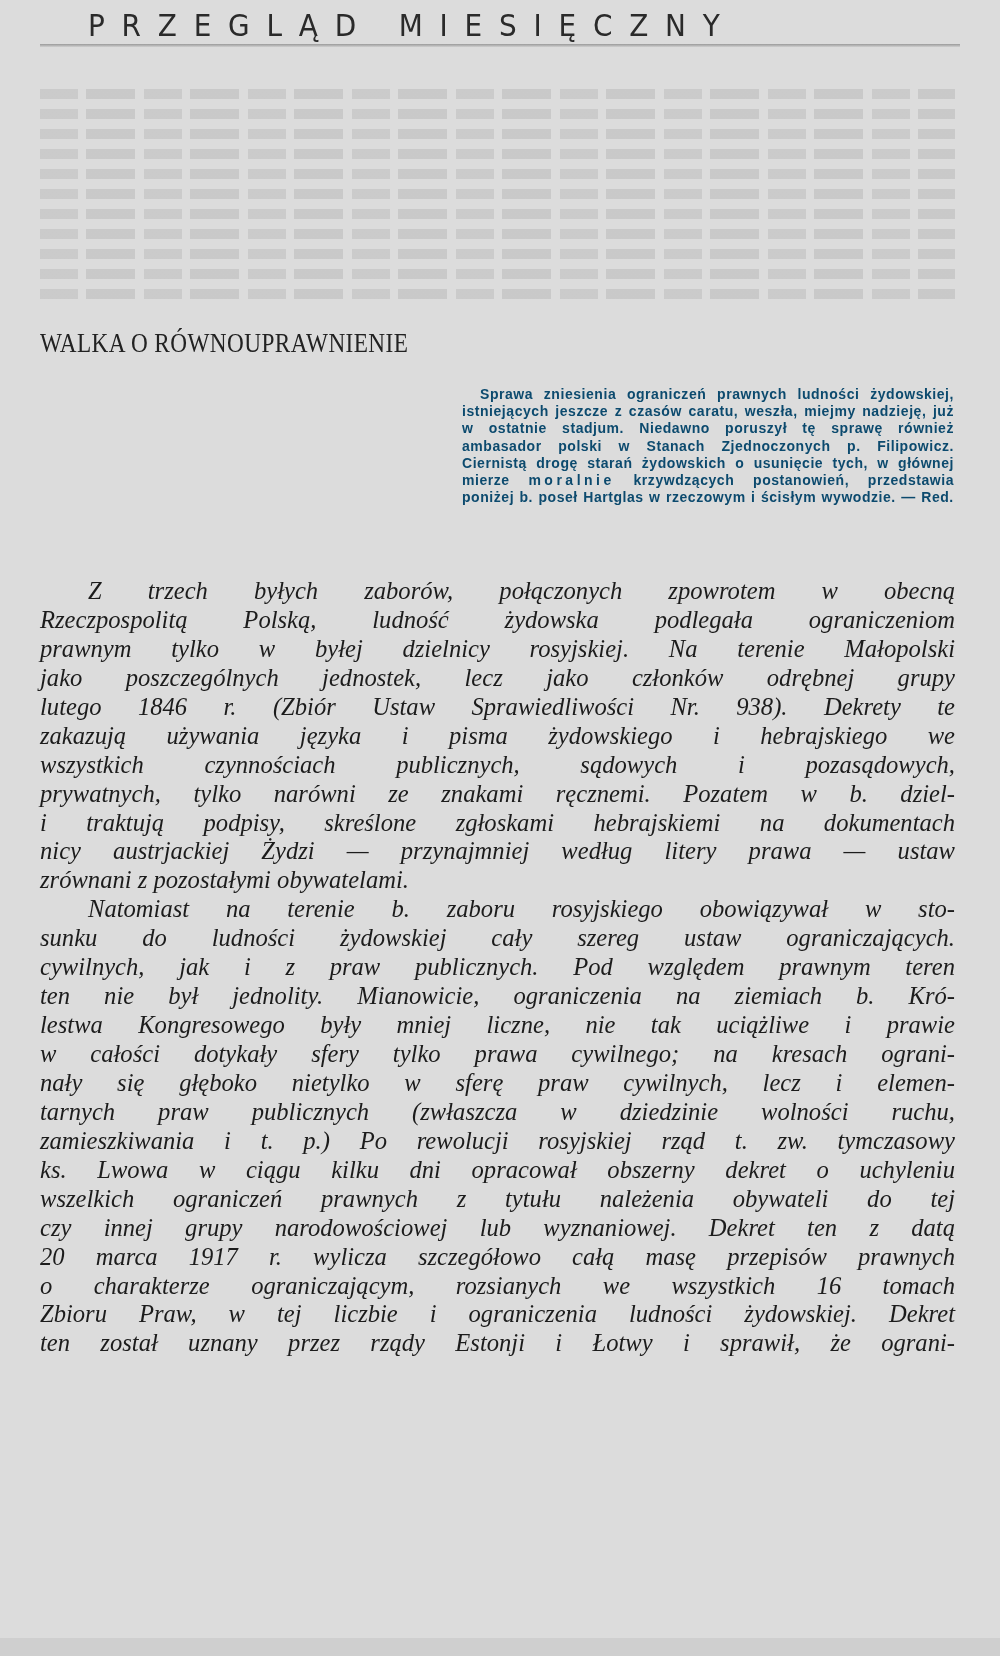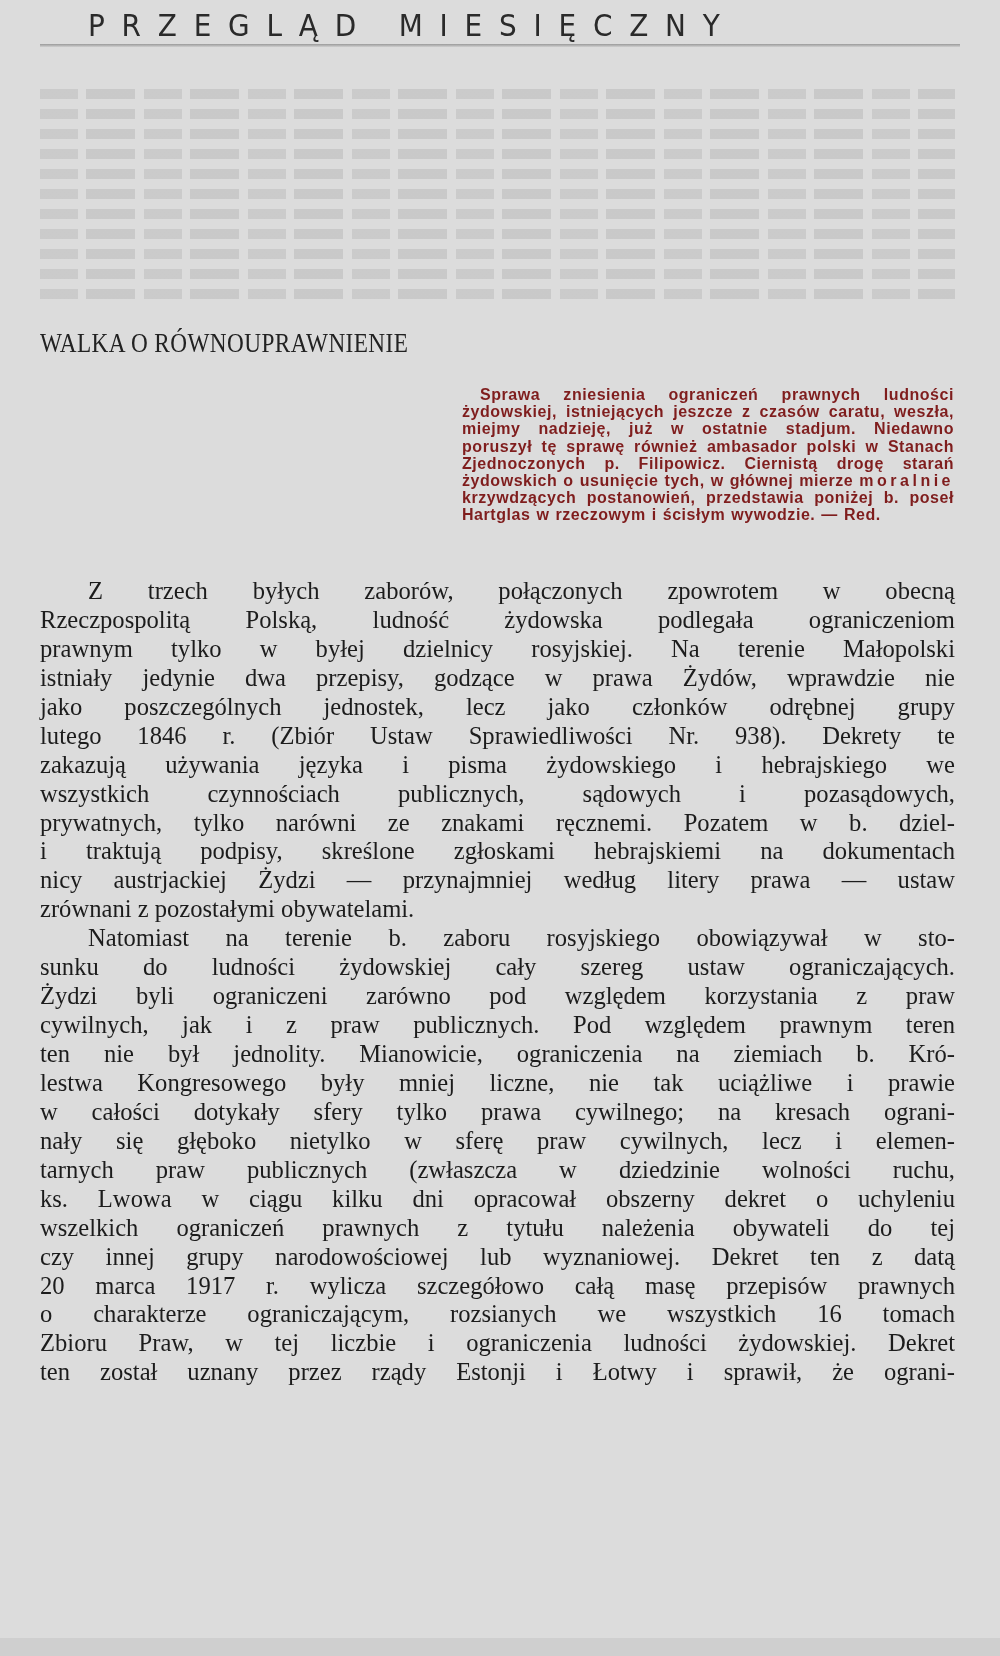--- a/index.html
+++ b/index.html
@@ -37,41 +37,41 @@
     background: repeating-linear-gradient(90deg, #c9c9c9 0 38px, transparent 38px 46px, #c7c7c7 46px 95px, transparent 95px 104px); opacity: .9; }
   .section-title {
     position: absolute; left: 40px; top: 328px;
     font-family: "Liberation Serif", serif; font-size: 27px;
     transform: scaleX(0.86); transform-origin: left top;
     letter-spacing: 0.5px; color: #222; white-space: nowrap;
   }
   .lead {
     position: absolute; left: 462px; top: 386px; width: 492px;
     font-family: "Liberation Sans", "DejaVu Sans", sans-serif;
-    font-weight: bold; font-size: 16px; line-height: 17.2px;
-    color: #7f1d1d; text-align: justify; text-align-last: left;
+    font-weight: bold; font-size: 14px; line-height: 17.2px;
+    color: #0c4a6e; text-align: justify; text-align-last: left;
     letter-spacing: 0.55px; word-spacing: 1px;
   }
   .lead .indent { display: inline-block; width: 18px; }
   .spaced { letter-spacing: 3.5px; }
   .body-text {
     position: absolute; left: 40px; top: 577px; width: 915px;
     font-size: 24.6px; line-height: 28.95px;
     font-family: "Liberation Serif", serif;
     color: #1c1c1c;
   }
   .body-text .line {
     display: block; text-align: justify; text-align-last: justify;
     white-space: nowrap; height: 28.95px;
     transform: scaleX(1); 
   }
   .body-text .line.last { text-align-last: left; }
   .body-text .line.first { padding-left: 48px; }
   .line span { white-space: pre; }
-  .line-inner { display: block; width: 100%; text-align: justify; text-align-last: justify; white-space: normal; }
+  .line-inner { display: block; width: 100%; text-align: justify; text-align-last: justify; white-space: normal; font-style: italic; }
   .line.last .line-inner { text-align-last: left; }
 </style>
 </head>
 <body>
 
 <div class="page">
   <div class="running-head">PRZEGLĄD MIESIĘCZNY</div>
   <div class="head-rule"></div>
 
   <div class="bleed">
@@ -101,23 +101,20 @@
         <span class="line first">
           <span class="line-inner">Z trzech byłych zaborów, połączonych zpowrotem w obecną</span>
         </span>
         <span class="line">
           <span class="line-inner">Rzeczpospolitą Polską, ludność żydowska podlegała ograniczeniom</span>
         </span>
         <span class="line">
           <span class="line-inner">prawnym tylko w byłej dzielnicy rosyjskiej. Na terenie Małopolski</span>
         </span>
         <span class="line">
-          <span class="line-inner">istniały jedynie dwa przepisy, godzące w prawa Żydów, wprawdzie nie</span>
-        </span>
-        <span class="line">
           <span class="line-inner">jako poszczególnych jednostek, lecz jako członków odrębnej grupy</span>
         </span>
         <span class="line">
           <span class="line-inner">lutego 1846 r. (Zbiór Ustaw Sprawiedliwości Nr. 938). Dekrety te</span>
         </span>
         <span class="line">
           <span class="line-inner">zakazują używania języka i pisma żydowskiego i hebrajskiego we</span>
         </span>
         <span class="line">
           <span class="line-inner">wszystkich czynnościach publicznych, sądowych i pozasądowych,</span>
@@ -136,39 +133,39 @@
         </span>
       </div>
     <div id="para1">
         <span class="line first">
           <span class="line-inner">Natomiast na terenie b. zaboru rosyjskiego obowiązywał w sto-</span>
         </span>
         <span class="line">
           <span class="line-inner">sunku do ludności żydowskiej cały szereg ustaw ograniczających.</span>
         </span>
         <span class="line">
-          <span class="line-inner">Żydzi byli ograniczeni zarówno pod względem korzystania z praw</span>
-        </span>
-        <span class="line">
           <span class="line-inner">cywilnych, jak i z praw publicznych. Pod względem prawnym teren</span>
         </span>
         <span class="line">
           <span class="line-inner">ten nie był jednolity. Mianowicie, ograniczenia na ziemiach b. Kró-</span>
         </span>
         <span class="line">
           <span class="line-inner">lestwa Kongresowego były mniej liczne, nie tak uciążliwe i prawie</span>
         </span>
         <span class="line">
           <span class="line-inner">w całości dotykały sfery tylko prawa cywilnego; na kresach ograni-</span>
         </span>
         <span class="line">
           <span class="line-inner">nały się głęboko nietylko w sferę praw cywilnych, lecz i elemen-</span>
         </span>
         <span class="line">
           <span class="line-inner">tarnych praw publicznych (zwłaszcza w dziedzinie wolności ruchu,</span>
+        </span>
+        <span class="line">
+          <span class="line-inner">zamieszkiwania i t. p.) Po rewolucji rosyjskiej rząd t. zw. tymczasowy</span>
         </span>
         <span class="line">
           <span class="line-inner">ks. Lwowa w ciągu kilku dni opracował obszerny dekret o uchyleniu</span>
         </span>
         <span class="line">
           <span class="line-inner">wszelkich ograniczeń prawnych z tytułu należenia obywateli do tej</span>
         </span>
         <span class="line">
           <span class="line-inner">czy innej grupy narodowościowej lub wyznaniowej. Dekret ten z datą</span>
         </span>

